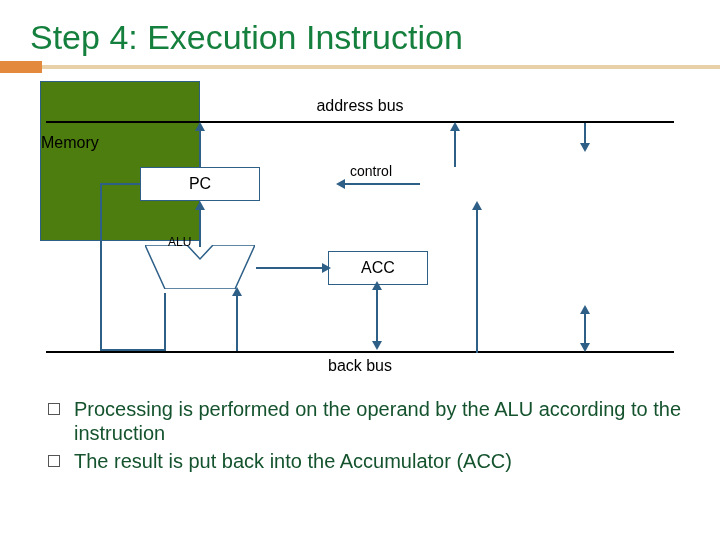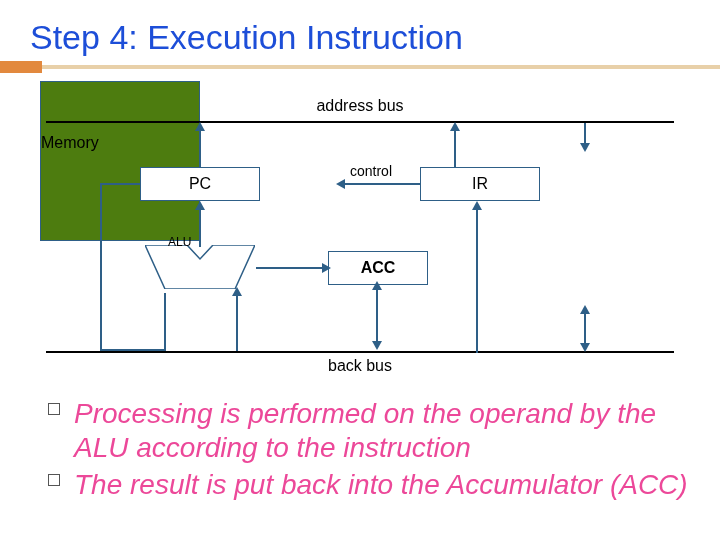--- a/index.html
+++ b/index.html
@@ -6,21 +6,21 @@
   body {
     width: 720px;
     height: 540px;
     background: #fff;
     font-family: Arial, Helvetica, sans-serif;
     position: relative;
     overflow: hidden;
   }
   .title {
     font-size: 34px;
-    color: #1d4ed8;
+    color: #15803d;
     padding: 18px 0 8px 30px;
     font-weight: 400;
   }
   .accent-line {
     height: 4px;
     background: #e8d0a9;
     margin-left: 0;
   }
   .accent-line .block {
     width: 42px;
@@ -57,21 +57,21 @@
     position: absolute;
     background: #fff;
     border: 1.5px solid #2e5f87;
     display: flex;
     align-items: center;
     justify-content: center;
     font-size: 16px;
   }
   .pc   { left: 100px; top: 86px;  width: 120px; height: 34px; }
   .ir   { left: 380px; top: 86px;  width: 120px; height: 34px; }
-  .acc  { left: 288px; top: 170px; width: 100px; height: 34px; font-weight: bold; }
+  .acc  { left: 288px; top: 170px; width: 100px; height: 34px; }
   .mem  {
     left: 464px; top: 68px; width: 160px; height: 160px;
     background: #4d7c0f; border: 1.5px solid #2e5f87;
     align-items: flex-start; justify-content: flex-end;
     padding: 52px 14px 0 0; color: #000;
   }
   .control-label {
     position: absolute;
     left: 310px; top: 82px;
     font-size: 14px;
@@ -112,42 +112,40 @@
     align-items: flex-start;
     margin-bottom: 4px;
   }
   .bullets .marker {
     width: 12px; height: 12px;
     border: 1.5px solid #555;
     margin: 6px 14px 0 0;
     flex: 0 0 auto;
   }
   .bullets .txt {
-    font-size: 28px;
+    font-size: 20px;
     line-height: 1.2;
-    color: #ec4899;
-    font-style: italic;
+    color: #14532d;
   }
 </style>
 </head>
 <body>
 
 <div class="title">Step 4: Execution Instruction</div>
 <div class="accent-line">
   <div class="block"></div>
 </div>
 
 <div class="diagram">
 
   <div class="bus-label bus-label-top">address  bus</div>
   <div class="bus-line bus-top"></div>
 
   <div class="box pc">PC</div>
 
-  <div class="box ir">IR</div>
 
   <div class="box acc">ACC</div>
 
   <div class="mem">
     <span>Memory</span>
   </div>
 
   <div class="control-label">control</div>
 
   <div class="alu">

